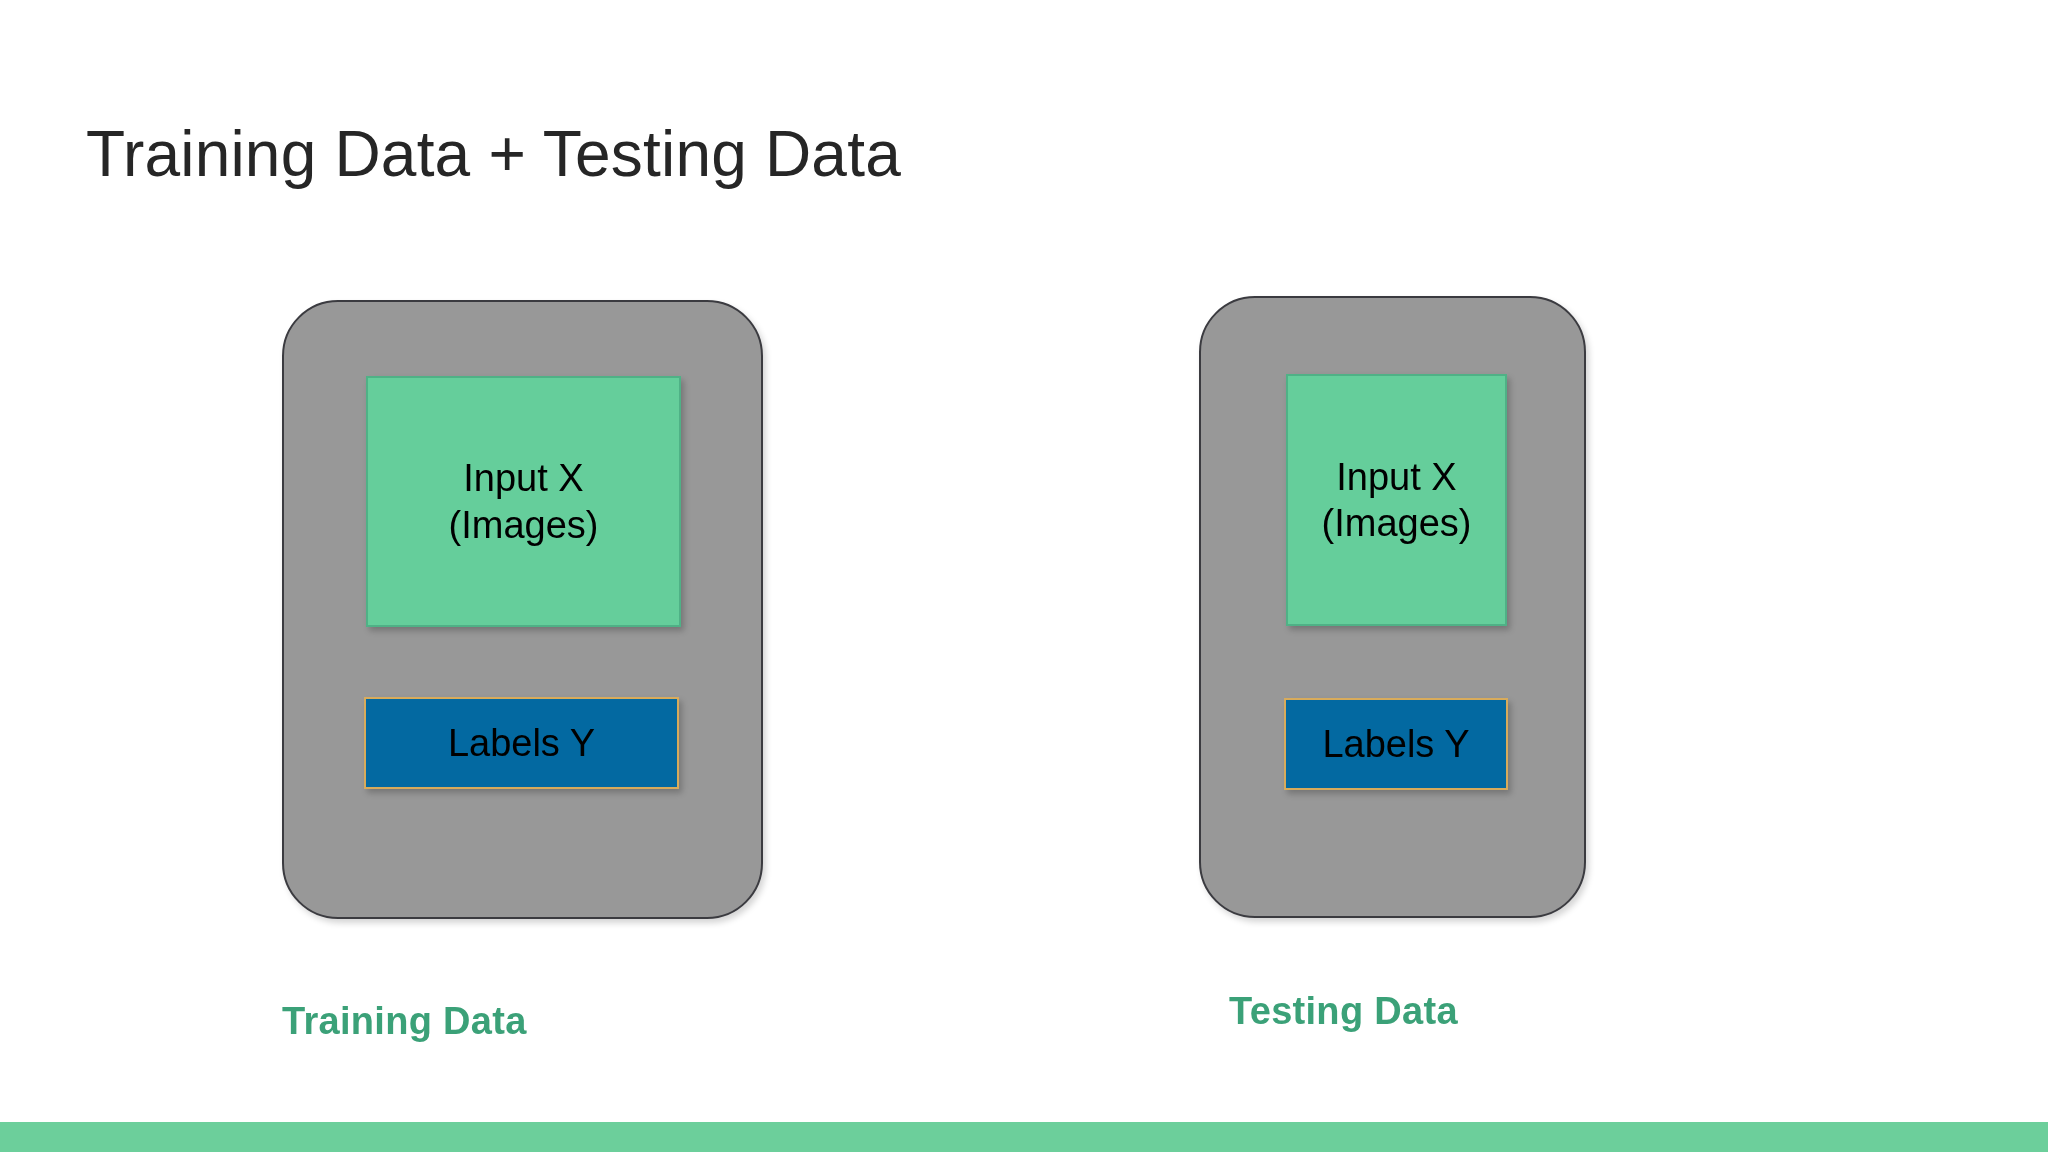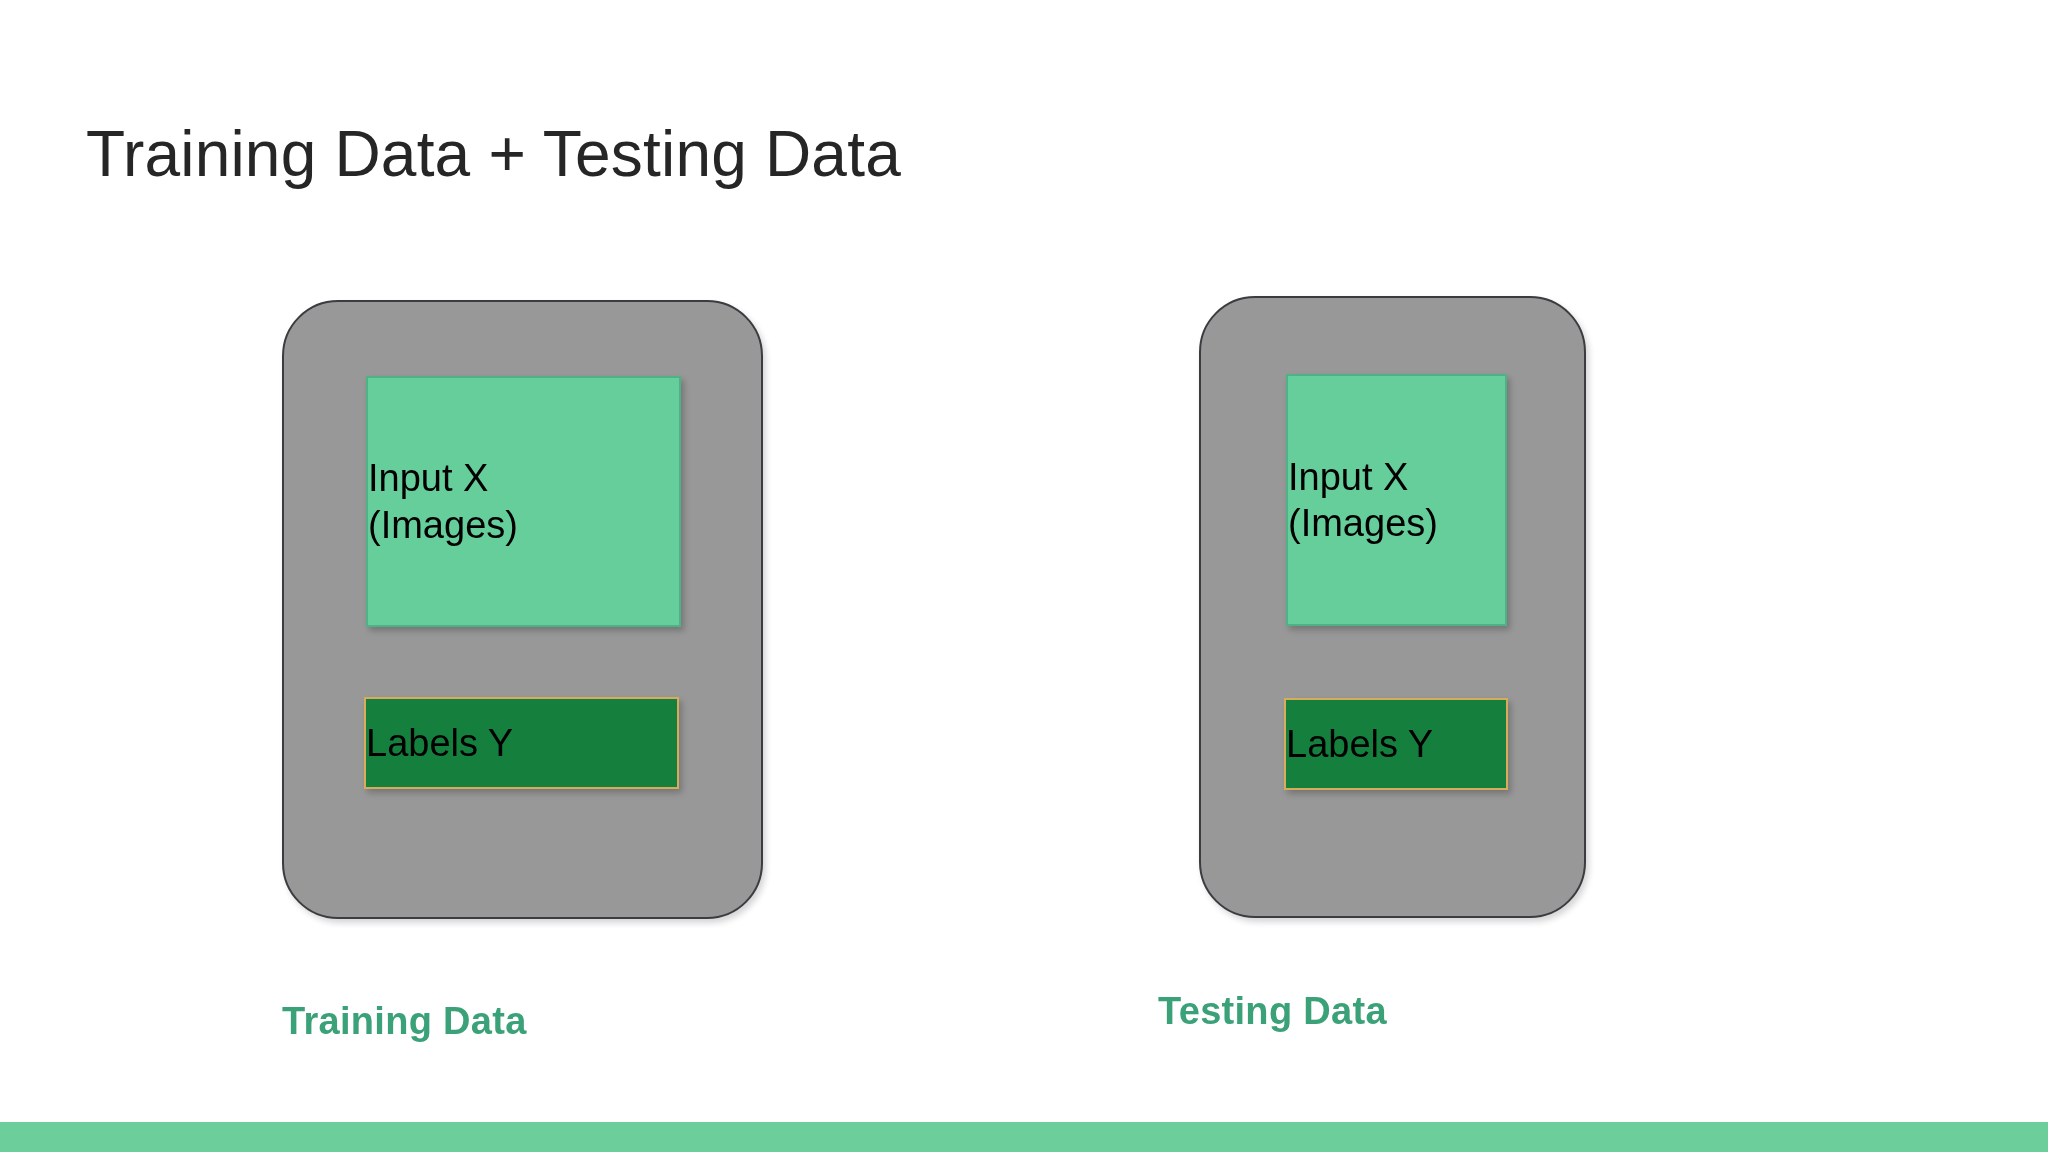--- a/index.html
+++ b/index.html
@@ -58,34 +58,34 @@
     width: 387px;
     height: 622px;
   }
 
   
   .inner-box {
     position: absolute;
     box-sizing: border-box;
     display: flex;
     flex-direction: column;
-    align-items: flex-start;
+    align-items: center;
     justify-content: center;
     text-align: center;
     color: #000000;
     box-shadow: 3px 4px 6px rgba(0,0,0,0.22);
   }
 
   .input-box {
     background: #65ce9b;
     border: 2px solid #4fb186;
   }
 
   .labels-box {
-    background: #15803d;
+    background: #0369a1;
     border: 2px solid #d8ab5b;
   }
 
   
   #input-box-training {
     left: 82px;
     top: 74px;
     width: 315px;
     height: 251px;
     font-size: 38px;
@@ -131,21 +131,21 @@
     white-space: nowrap;
   }
 
   #caption-training {
     left: 282px;
     top: 1000px;
     width: 481px;
   }
 
   #caption-testing {
-    left: 1158px;
+    left: 1229px;
     top: 990px;
     width: 387px;
   }
 
   
   #bottom-bar {
     position: absolute;
     left: 0;
     bottom: 0;
     width: 2048px;

